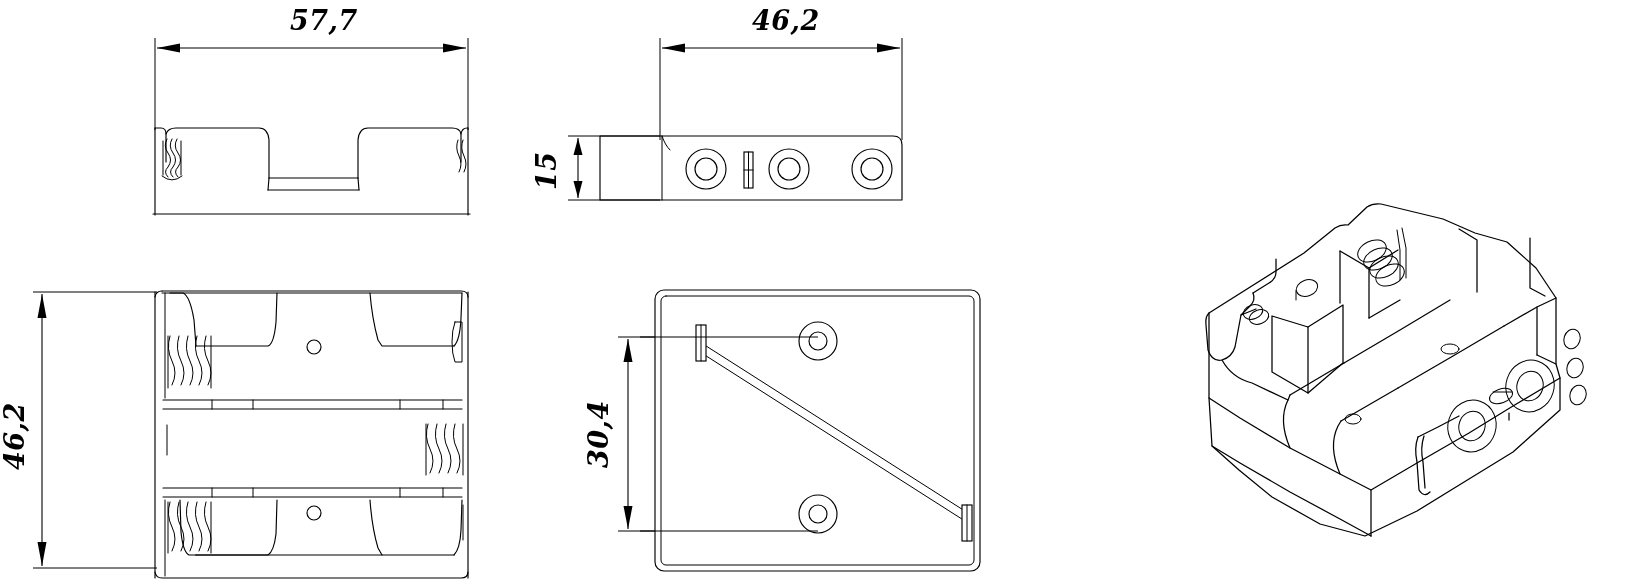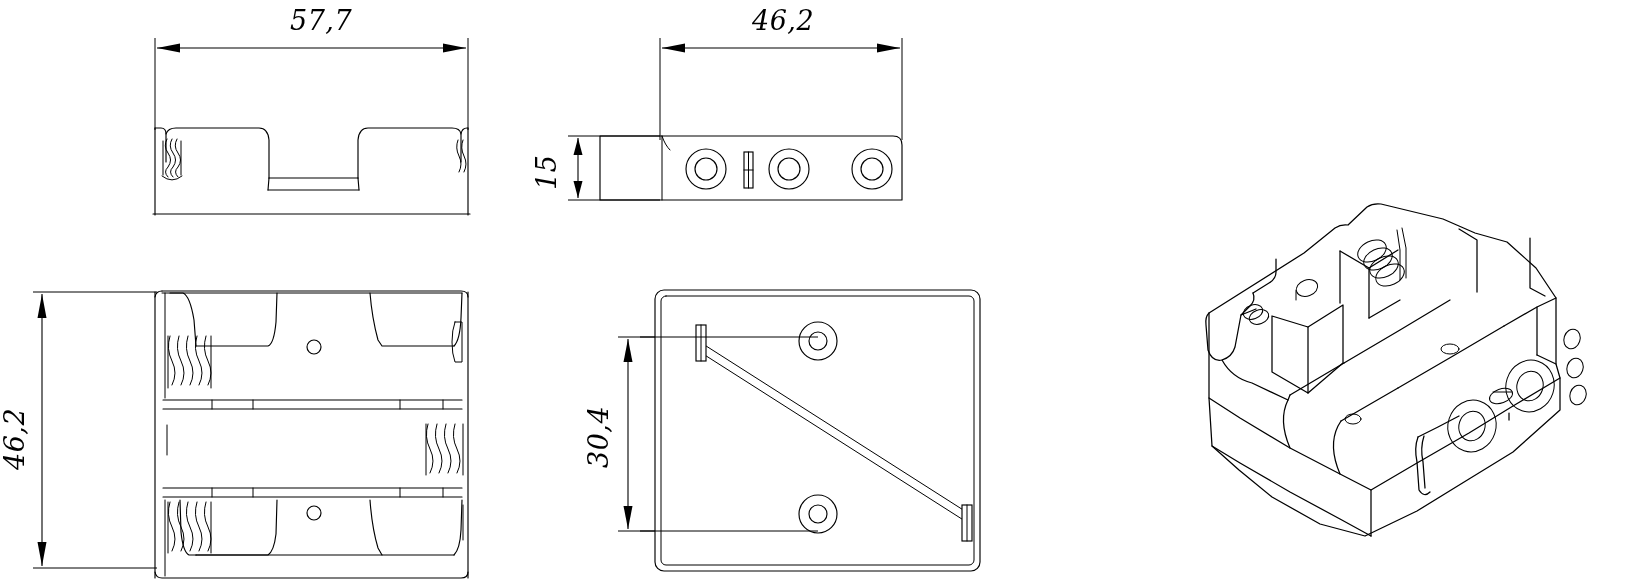--- a/index.html
+++ b/index.html
@@ -1,21 +1,21 @@
 <!DOCTYPE html>
 <html><head>
 <meta charset="utf-8">
 <style>
   html,body{margin:0;padding:0;background:#ffffff;}
   body{
     width:1634px;height:587px;
     font-family:"DejaVu Serif", serif;
     overflow:hidden;position:relative;
   }
-  #sheet{position:absolute;inset:0;width:1634px;height:461px;}
+  #sheet{position:absolute;inset:0;width:1634px;height:461px;font-weight:bold;}
   .dimtext{
     font-family:"DejaVu Serif", serif;
     font-style:italic;
     font-size:27px;
     fill:#000000;
     letter-spacing:0.5px;
   }
   svg{display:block;}
   .ln{fill:none;stroke:#000000;stroke-width:1.15;stroke-linecap:round;stroke-linejoin:round;}
   .ln-thin{fill:none;stroke:#000000;stroke-width:1;stroke-linecap:round;stroke-linejoin:round;}

